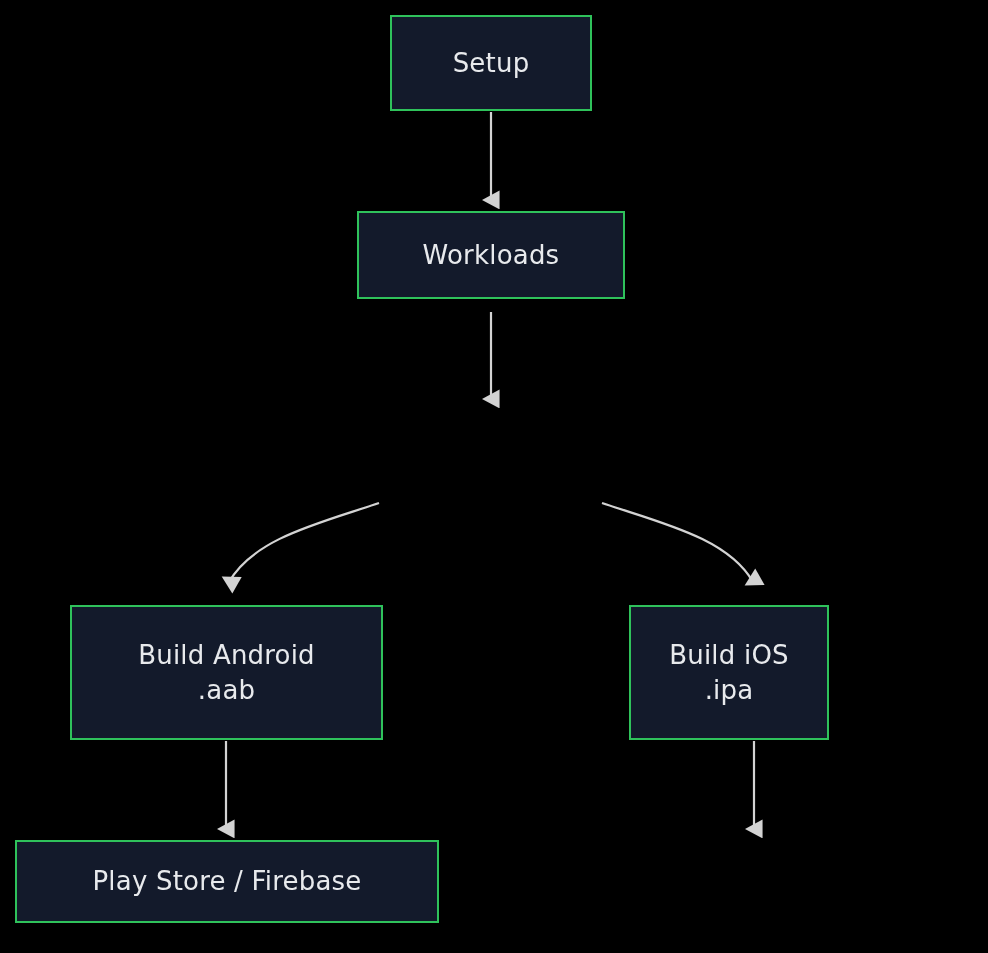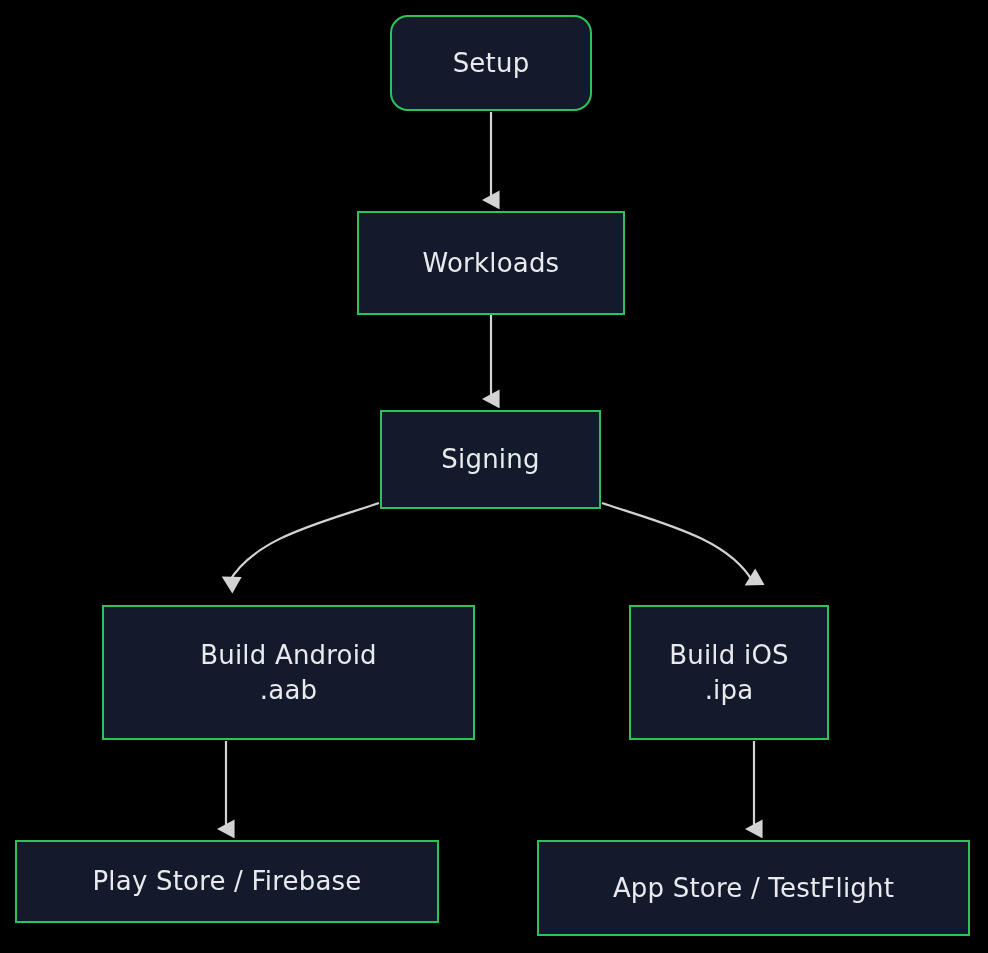--- a/index.html
+++ b/index.html
@@ -43,24 +43,24 @@
     letter-spacing: 0.2px;
     white-space: pre-line;
     z-index: 2;
   }
   .node-label {
     display: block;
     width: 100%;
     white-space: pre-line;
   }
   
-  #node-setup      { left: 390px; top: 15px;  width: 202px; height: 96px; border-radius: 18px;  }
-  #node-workloads  { left: 357px; top: 211px; width: 268px; height: 104px; }
+  #node-setup      { left: 390px; top: 15px;  width: 202px; height: 96px;  }
+  #node-workloads  { left: 357px; top: 211px; width: 268px; height: 88px; }
   #node-signing    { left: 380px; top: 410px; width: 221px; height: 99px;  }
-  #node-build-android { left: 70px;  top: 605px; width: 373px; height: 135px; margin-left: 32px; }
+  #node-build-android { left: 70px;  top: 605px; width: 313px; height: 135px; }
   #node-build-ios     { left: 629px; top: 605px; width: 200px; height: 135px; }
   #node-play-store    { left: 15px;  top: 840px; width: 424px; height: 83px; }
   #node-app-store     { left: 537px; top: 840px; width: 433px; height: 96px; }
 </style>
 </head>
 <body>
 
 <div id="flow-root">
 
   <svg id="edge-layer" width="988" height="953" viewBox="0 0 988 953" xmlns="http://www.w3.org/2000/svg">
@@ -84,35 +84,29 @@
   </svg>
 
   <div class="node" id="node-setup">
     <span class="node-label">Setup</span>
   </div>
 
   <div class="node" id="node-workloads">
     <span class="node-label">Workloads</span>
   </div>
 
-  <div class="node" id="node-signing">
-    <span class="node-label">Signing</span>
-  </div>
 
   <div class="node" id="node-build-android">
     <span class="node-label">Build Android
 .aab</span>
   </div>
 
   <div class="node" id="node-build-ios">
     <span class="node-label">Build iOS
 .ipa</span>
   </div>
 
   <div class="node" id="node-play-store">
     <span class="node-label">Play Store / Firebase</span>
   </div>
 
-  <div class="node" id="node-app-store">
-    <span class="node-label">App Store / TestFlight</span>
-  </div>
 
 </div>
 
 </body></html>

